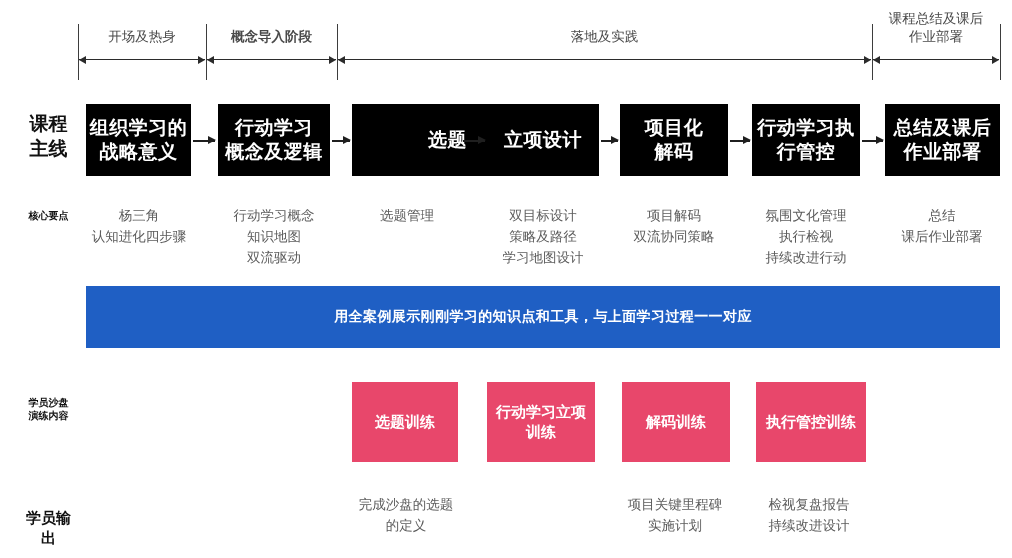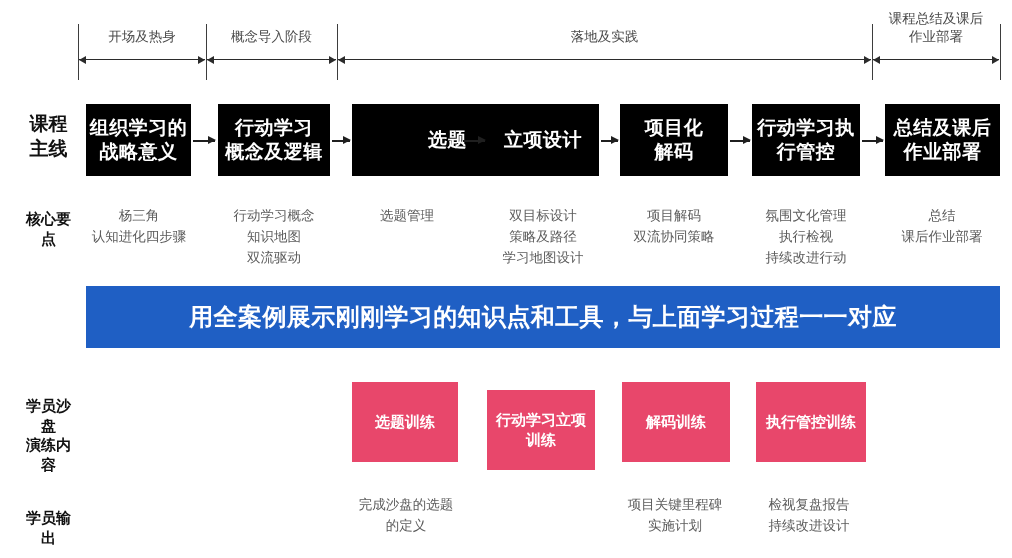--- a/index.html
+++ b/index.html
@@ -26,21 +26,21 @@
 
   
   .row-label {
     font-weight: bold;
     color: #111;
     text-align: right;
     line-height: 1.30;
     white-space: pre-line;
   }
   .row-label.big   { font-size: 19px; }
-  .row-label.mid   { font-size: 15px; }
+  .row-label.mid   { font-size: 10px; }
   .row-label.small { font-size: 15px; }
 
   
   .phase-tick {
     position: absolute;
     width: 1px;
     background: #3d3d3d;
   }
   .phase-label {
     position: absolute;
@@ -116,21 +116,21 @@
   }
 
   
   .blue-band {
     position: absolute;
     background: #1F5FC4;
     color: #ffffff;
     display: flex;
     align-items: center;
     justify-content: center;
-    font-size: 24px;
+    font-size: 14px;
     font-weight: bold;
     letter-spacing: 0.4px;
   }
 
   
   .pink-box {
     position: absolute;
     background: #E8476B;
     color: #ffffff;
     display: flex;
@@ -155,21 +155,21 @@
     <div class="phase-tick" style="left:337px; top:24px; height:56px;"></div>
     <div class="phase-tick" style="left:872px; top:24px; height:56px;"></div>
     <div class="phase-tick" style="left:1000px;top:24px; height:56px;"></div>
 
     <div class="phase-arrow" style="left:79px;  top:59px; width:126px;"></div>
     <div class="phase-arrow" style="left:207px; top:59px; width:129px;"></div>
     <div class="phase-arrow" style="left:338px; top:59px; width:533px;"></div>
     <div class="phase-arrow" style="left:873px; top:59px; width:126px;"></div>
 
     <div class="phase-label" style="left:79px;  top:28px; width:126px;">开场及热身</div>
-    <div class="phase-label" style="left:207px; top:28px; width:129px;">概念导入阶段</div>
+    <div class="phase-label" style="left:207px; top:28px; width:129px;font-weight:bold;">概念导入阶段</div>
     <div class="phase-label" style="left:338px; top:28px; width:533px;">落地及实践</div>
     <div class="phase-label" style="left:873px; top:10px; width:126px;">课程总结及课后
 作业部署</div>
   </div>
 
   <div class="row-label big abs" style="left:0px; top:112px; width:78px; text-align:center;">课程
 主线</div>
 
   <div class="black-box" style="left:86px;  top:104px; width:105px; height:72px;">组织学习的
 战略意义</div>
@@ -210,21 +210,21 @@
   <div class="grey-cell" style="left:880px; top:207px; width:124px;">总结
 课后作业部署</div>
 
 
   <div class="blue-band" style="left:86px; top:286px; width:914px; height:62px;">用全案例展示刚刚学习的知识点和工具，与上面学习过程一一对应</div>
 
   <div class="row-label mid abs" style="left:0px; top:396px; width:78px; text-align:center;">学员沙盘
 演练内容</div>
 
   <div class="pink-box" style="left:352px; top:382px; width:106px; height:80px;">选题训练</div>
-  <div class="pink-box" style="left:487px; top:382px; width:108px; height:80px;margin-top:8px;">行动学习立项
+  <div class="pink-box" style="left:487px; top:382px; width:108px; height:80px;">行动学习立项
 训练</div>
   <div class="pink-box" style="left:622px; top:382px; width:108px; height:80px;">解码训练</div>
   <div class="pink-box" style="left:756px; top:382px; width:110px; height:80px;">执行管控训练</div>
 
   <div class="row-label small abs" style="left:0px; top:508px; width:78px; text-align:center;">学员输出</div>
 
   <div class="grey-cell" style="left:344px; top:496px; width:124px;">完成沙盘的选题
 的定义</div>
   <div class="grey-cell" style="left:612px; top:496px; width:126px;">项目关键里程碑
 实施计划</div>

